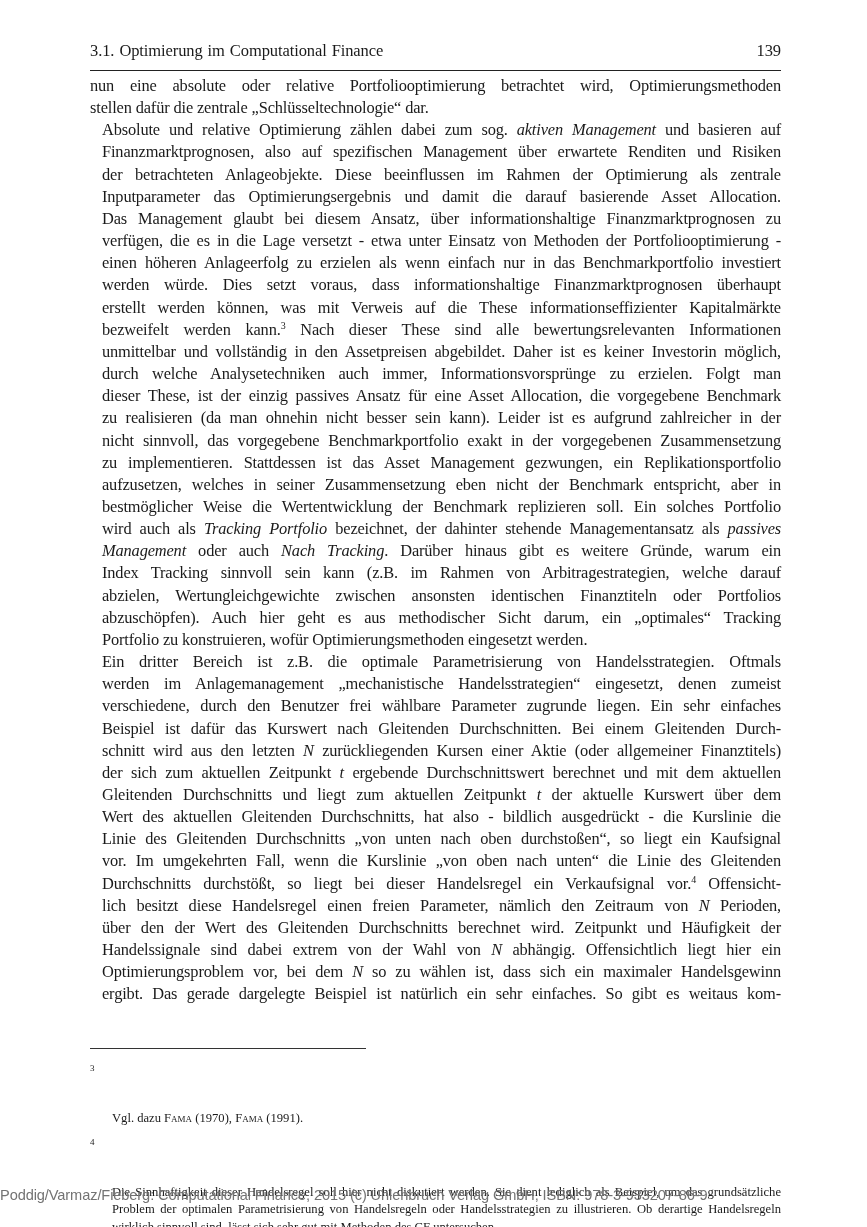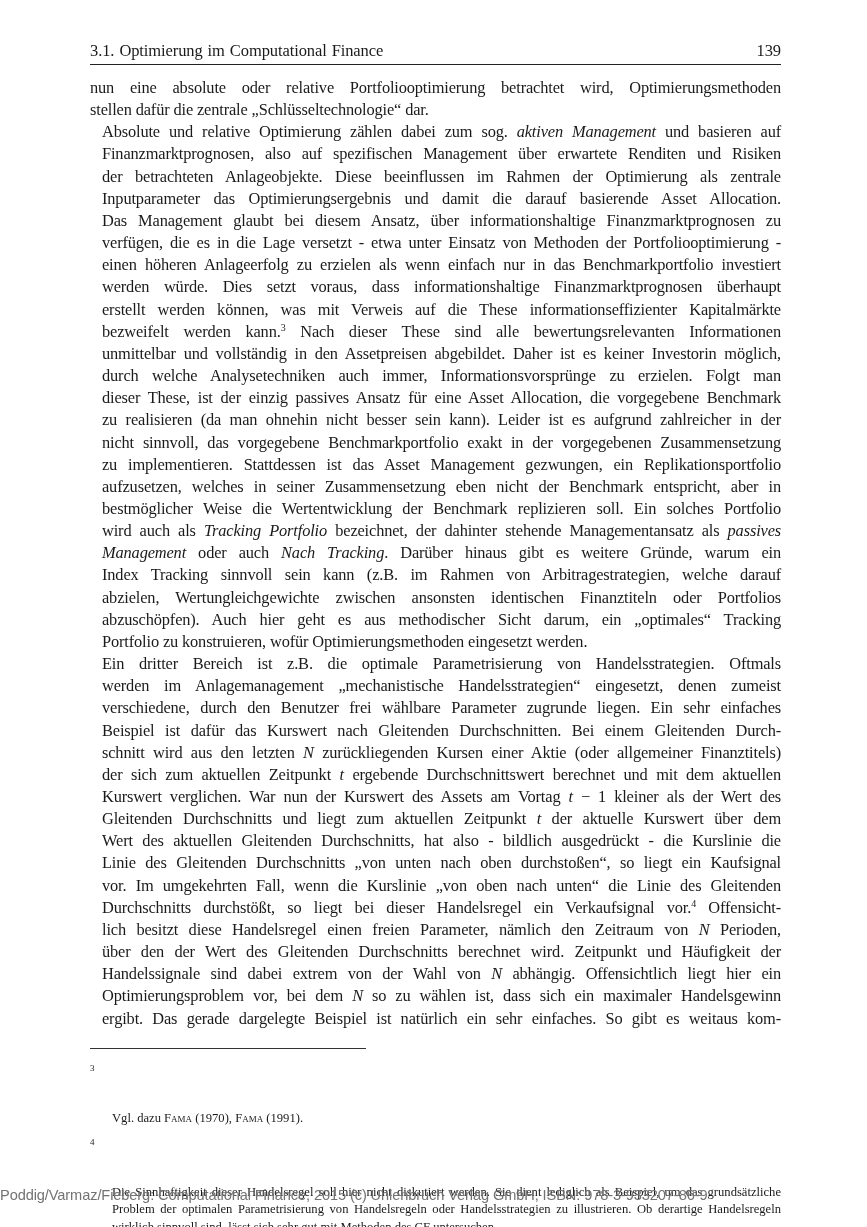--- a/index.html
+++ b/index.html
@@ -1,23 +1,23 @@
 <!DOCTYPE html>
 <html><head>
 <meta charset="utf-8">
 <style>
   html, body { margin: 0; padding: 0; background: #ffffff; }
   body { width: 867px; height: 1227px; position: relative; overflow: hidden;
          font-family: "Liberation Serif", "DejaVu Serif", serif; color: #1a1a1a; }
   .page { position: absolute; left: 90px; top: 40px; width: 691px; }
   .running-head { display: flex; justify-content: space-between; align-items: baseline;
-                  font-size: 16.5px; line-height: 22px; padding-bottom: 2px;
+                  font-size: 16.5px; line-height: 22px; padding-bottom: 8px;
                   border-bottom: 1px solid #222; letter-spacing: -0.1px; }
   .running-head .sec { word-spacing: 1px; }
-  .body { margin-top: 12px; font-size: 16.4px; line-height: 22.15px; text-align: justify;
+  .body { margin-top: 4px; font-size: 16.4px; line-height: 22.15px; text-align: justify;
           hyphens: manual; letter-spacing: -0.15px; }
   .body p { margin: 0; }
   .body p.indent { text-indent: 12px; }
   .body .line { display: block; text-align: justify; text-align-last: justify; white-space: nowrap; }
   .body .line.last { text-align-last: left; }
   sup { font-size: 10px; line-height: 0; vertical-align: 6px; }
   em { font-style: italic; }
   .fn-rule { position: absolute; left: 90px; top: 1048px; width: 276px; height: 0;
              border-top: 1px solid #333; }
   .footnotes { position: absolute; left: 90px; top: 1062px; width: 691px;
@@ -69,21 +69,20 @@
         <span class="line"><span>abzuschöpfen). Auch hier geht es aus methodischer Sicht darum, ein „optimales“ Tracking</span></span>
         <span class="line last"><span>Portfolio zu konstruieren, wofür Optimierungsmethoden eingesetzt werden.</span></span>
       </p>
       <p class="indent">
         <span class="line" style="text-indent: 12px;"><span>Ein dritter Bereich ist z.B. die optimale Parametrisierung von Handelsstrategien. Oftmals</span></span>
         <span class="line"><span>werden im Anlagemanagement „mechanistische Handelsstrategien“ eingesetzt, denen zumeist</span></span>
         <span class="line"><span>verschiedene, durch den Benutzer frei wählbare Parameter zugrunde liegen. Ein sehr einfaches</span></span>
         <span class="line"><span>Beispiel ist dafür das Kurswert nach Gleitenden Durchschnitten. Bei einem Gleitenden Durch-</span></span>
         <span class="line"><span>schnitt wird aus den letzten </span><em>N</em><span> zurückliegenden Kursen einer Aktie (oder allgemeiner Finanztitels)</span></span>
         <span class="line"><span>der sich zum aktuellen Zeitpunkt </span><em>t</em><span> ergebende Durchschnittswert berechnet und mit dem aktuellen</span></span>
-        <span class="line"><span>Kurswert verglichen. War nun der Kurswert des Assets am Vortag </span><em>t</em><span> − 1 kleiner als der Wert des</span></span>
         <span class="line"><span>Gleitenden Durchschnitts und liegt zum aktuellen Zeitpunkt </span><em>t</em><span> der aktuelle Kurswert über dem</span></span>
         <span class="line"><span>Wert des aktuellen Gleitenden Durchschnitts, hat also - bildlich ausgedrückt - die Kurslinie die</span></span>
         <span class="line"><span>Linie des Gleitenden Durchschnitts „von unten nach oben durchstoßen“, so liegt ein Kaufsignal</span></span>
         <span class="line"><span>vor. Im umgekehrten Fall, wenn die Kurslinie „von oben nach unten“ die Linie des Gleitenden</span></span>
         <span class="line"><span>Durchschnitts durchstößt, so liegt bei dieser Handelsregel ein Verkaufsignal vor.</span><sup>4</sup><span> Offensicht-</span></span>
         <span class="line"><span>lich besitzt diese Handelsregel einen freien Parameter, nämlich den Zeitraum von </span><em>N</em><span> Perioden,</span></span>
         <span class="line"><span>über den der Wert des Gleitenden Durchschnitts berechnet wird. Zeitpunkt und Häufigkeit der</span></span>
         <span class="line"><span>Handelssignale sind dabei extrem von der Wahl von </span><em>N</em><span> abhängig. Offensichtlich liegt hier ein</span></span>
         <span class="line"><span>Optimierungsproblem vor, bei dem </span><em>N</em><span> so zu wählen ist, dass sich ein maximaler Handelsgewinn</span></span>
         <span class="line"><span>ergibt. Das gerade dargelegte Beispiel ist natürlich ein sehr einfaches. So gibt es weitaus kom-</span></span>

